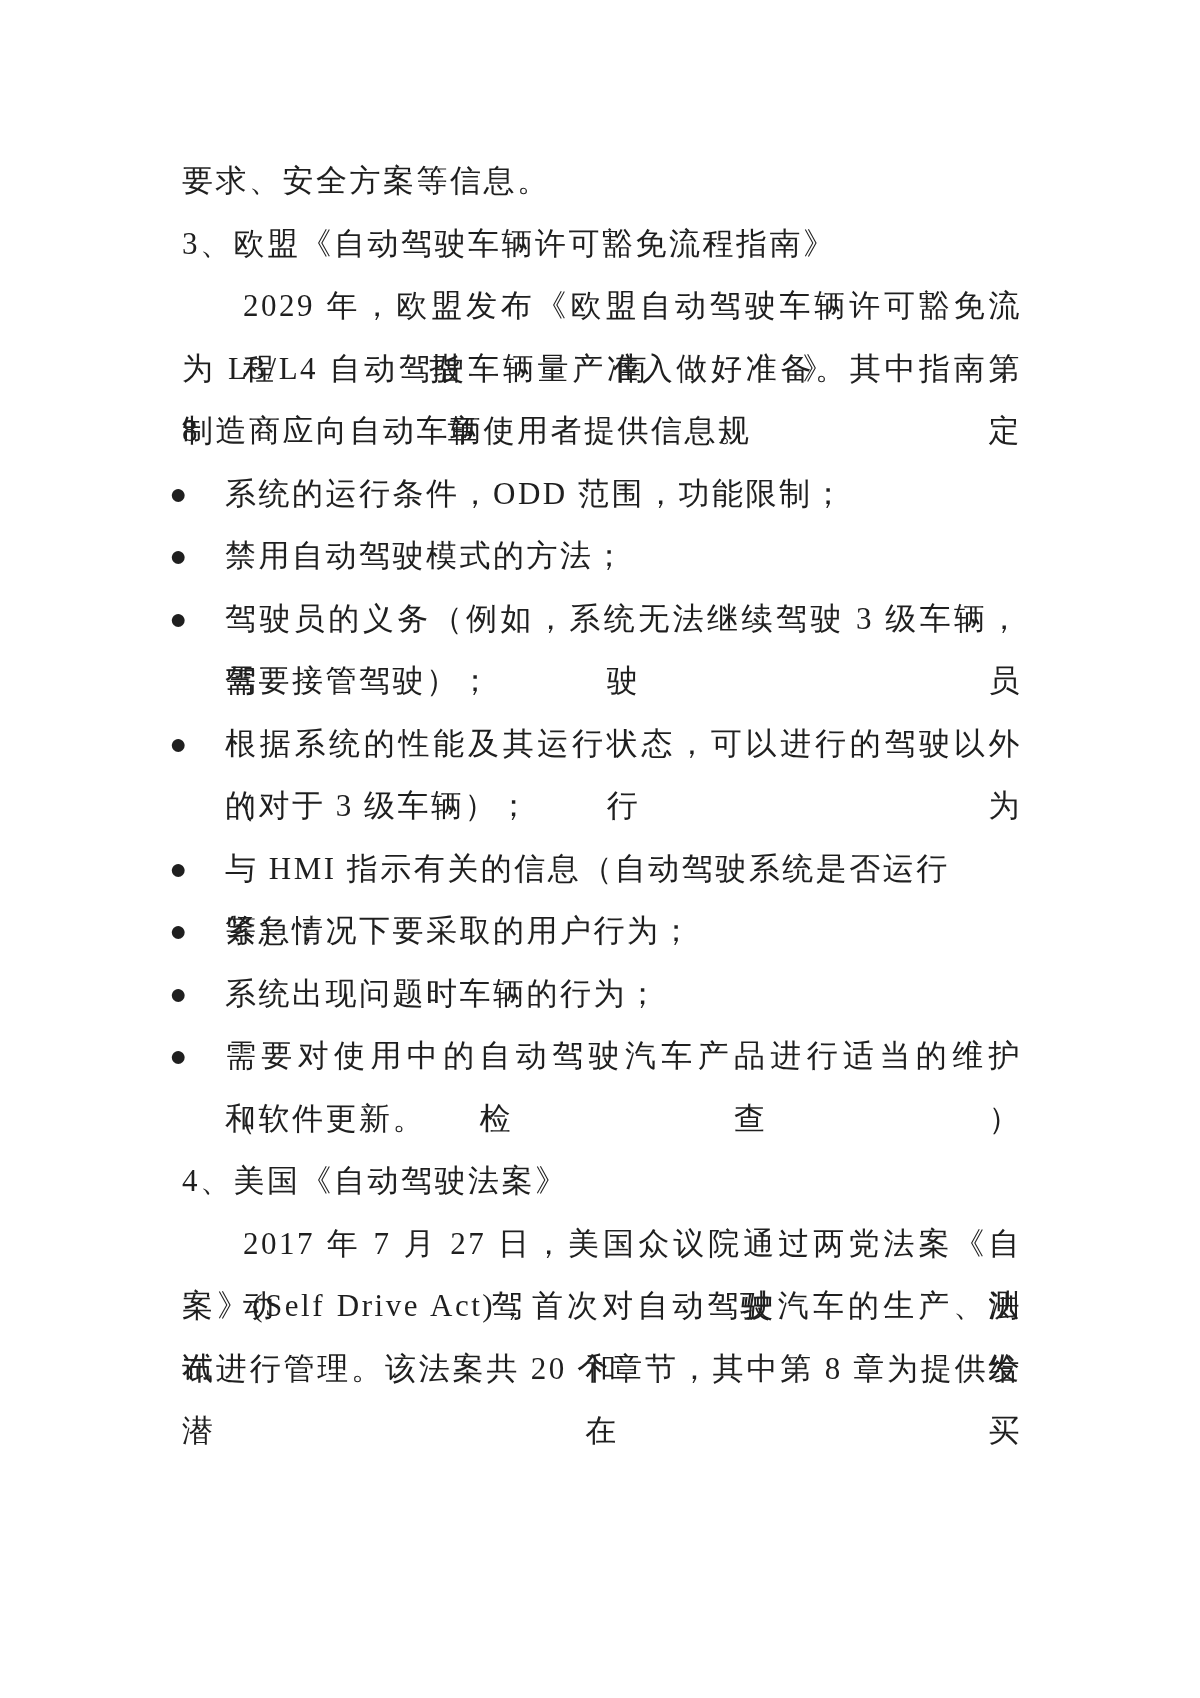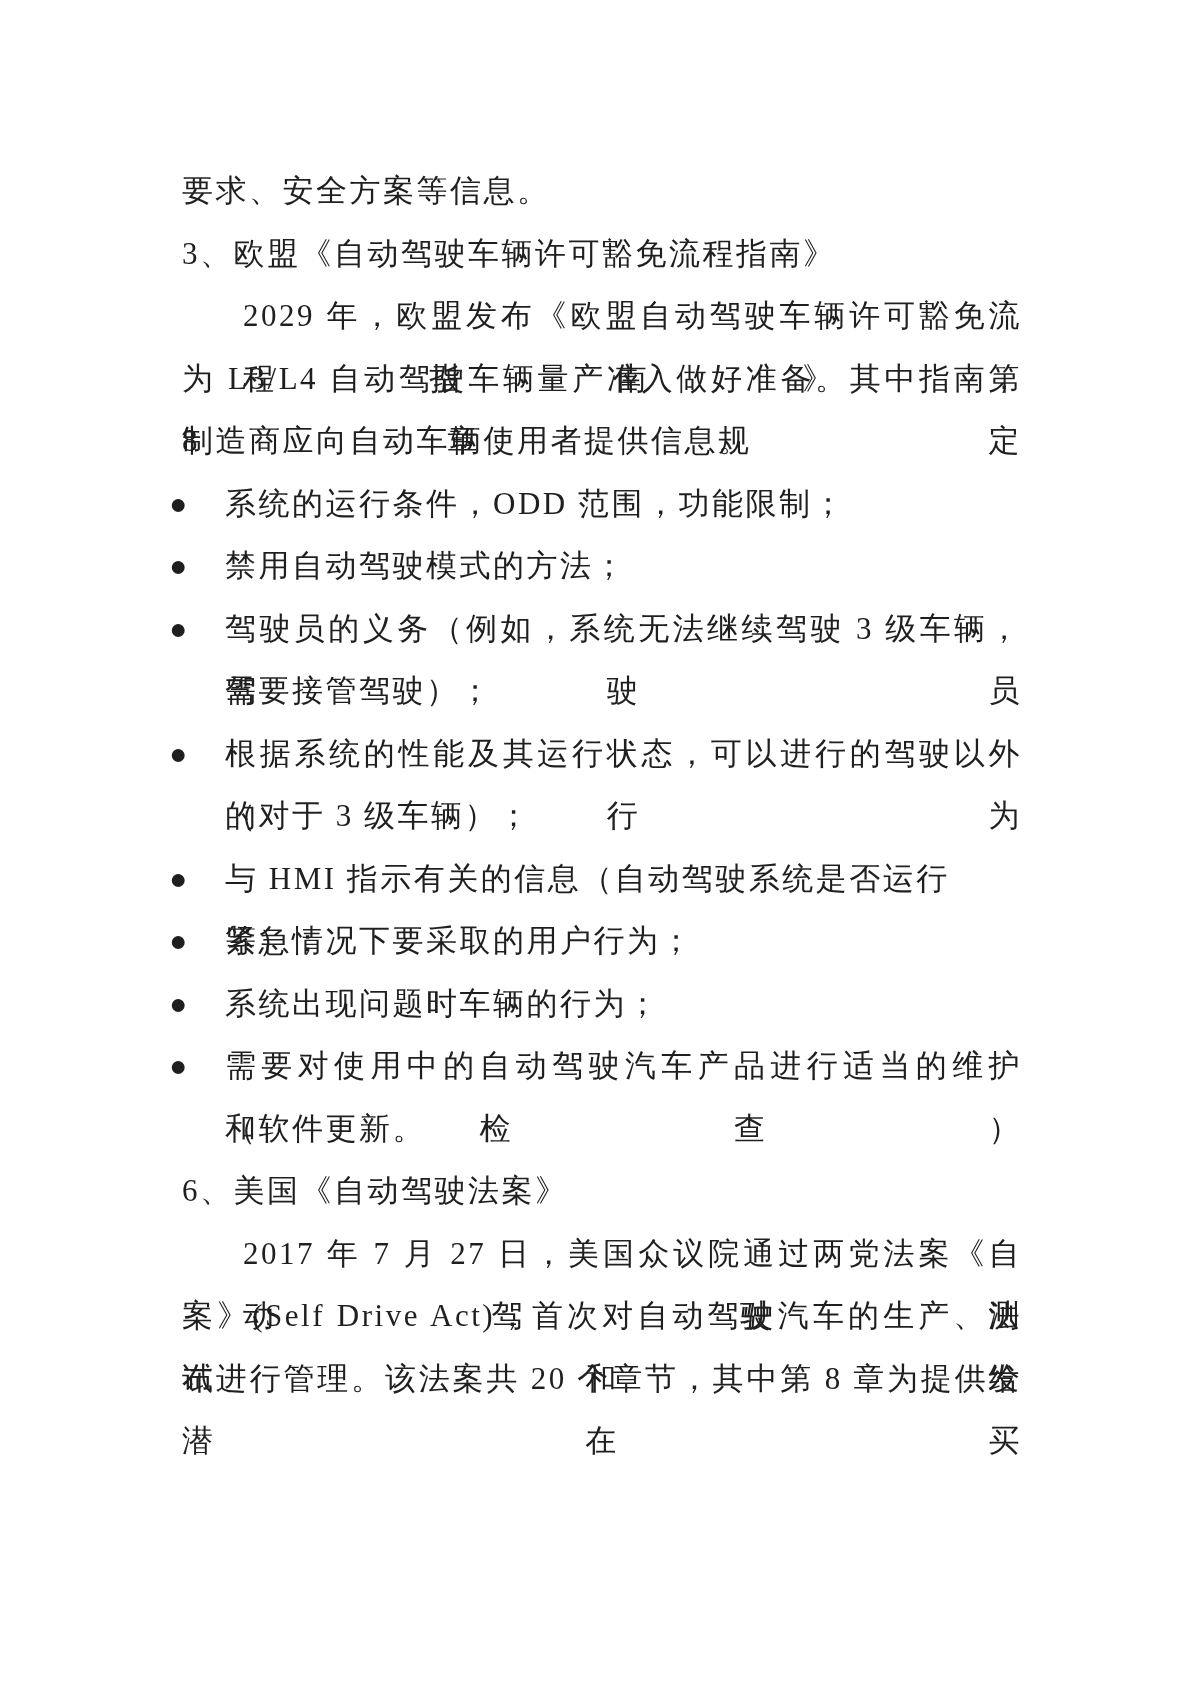--- a/index.html
+++ b/index.html
@@ -10,21 +10,21 @@
   .page{
     position:relative;
     width:1200px;
     height:1698px;
     background:#ffffff;
     overflow:hidden;
   }
   .content{
     position:absolute;
     left:182px;
-    top:160px;
+    top:150px;
     width:840px;
     color:#1f1f1f;
     font-size:31px;
     letter-spacing:2.5px;
   }
   .line{
     position:relative;
     height:62.5px;
     line-height:62.5px;
     box-sizing:border-box;
@@ -101,20 +101,20 @@
       <span class="bullet">●</span>
       <span>系统出现问题时车辆的行为；</span>
     </div>
 
     <div class="line bullet-item fill">
       <span class="bullet">●</span>
       <span>需要对使用中的自动驾驶汽车产品进行适当的维护（检查）</span>
     </div>
     <div class="line cont">和软件更新。</div>
 
-    <div class="line">6、美国《自动驾驶法案》</div>
+    <div class="line">4、美国《自动驾驶法案》</div>
 
     <div class="line indent fill">2017 年 7 月 27 日，美国众议院通过两党法案《自动驾驶法</div>
     <div class="line fill">案》(Self Drive Act)，首次对自动驾驶汽车的生产、测试和发</div>
     <div class="line fill">布进行管理。该法案共 20 个章节，其中第 8 章为提供给潜在买</div>
 
   </div>
 </div>
 
 </body></html>

